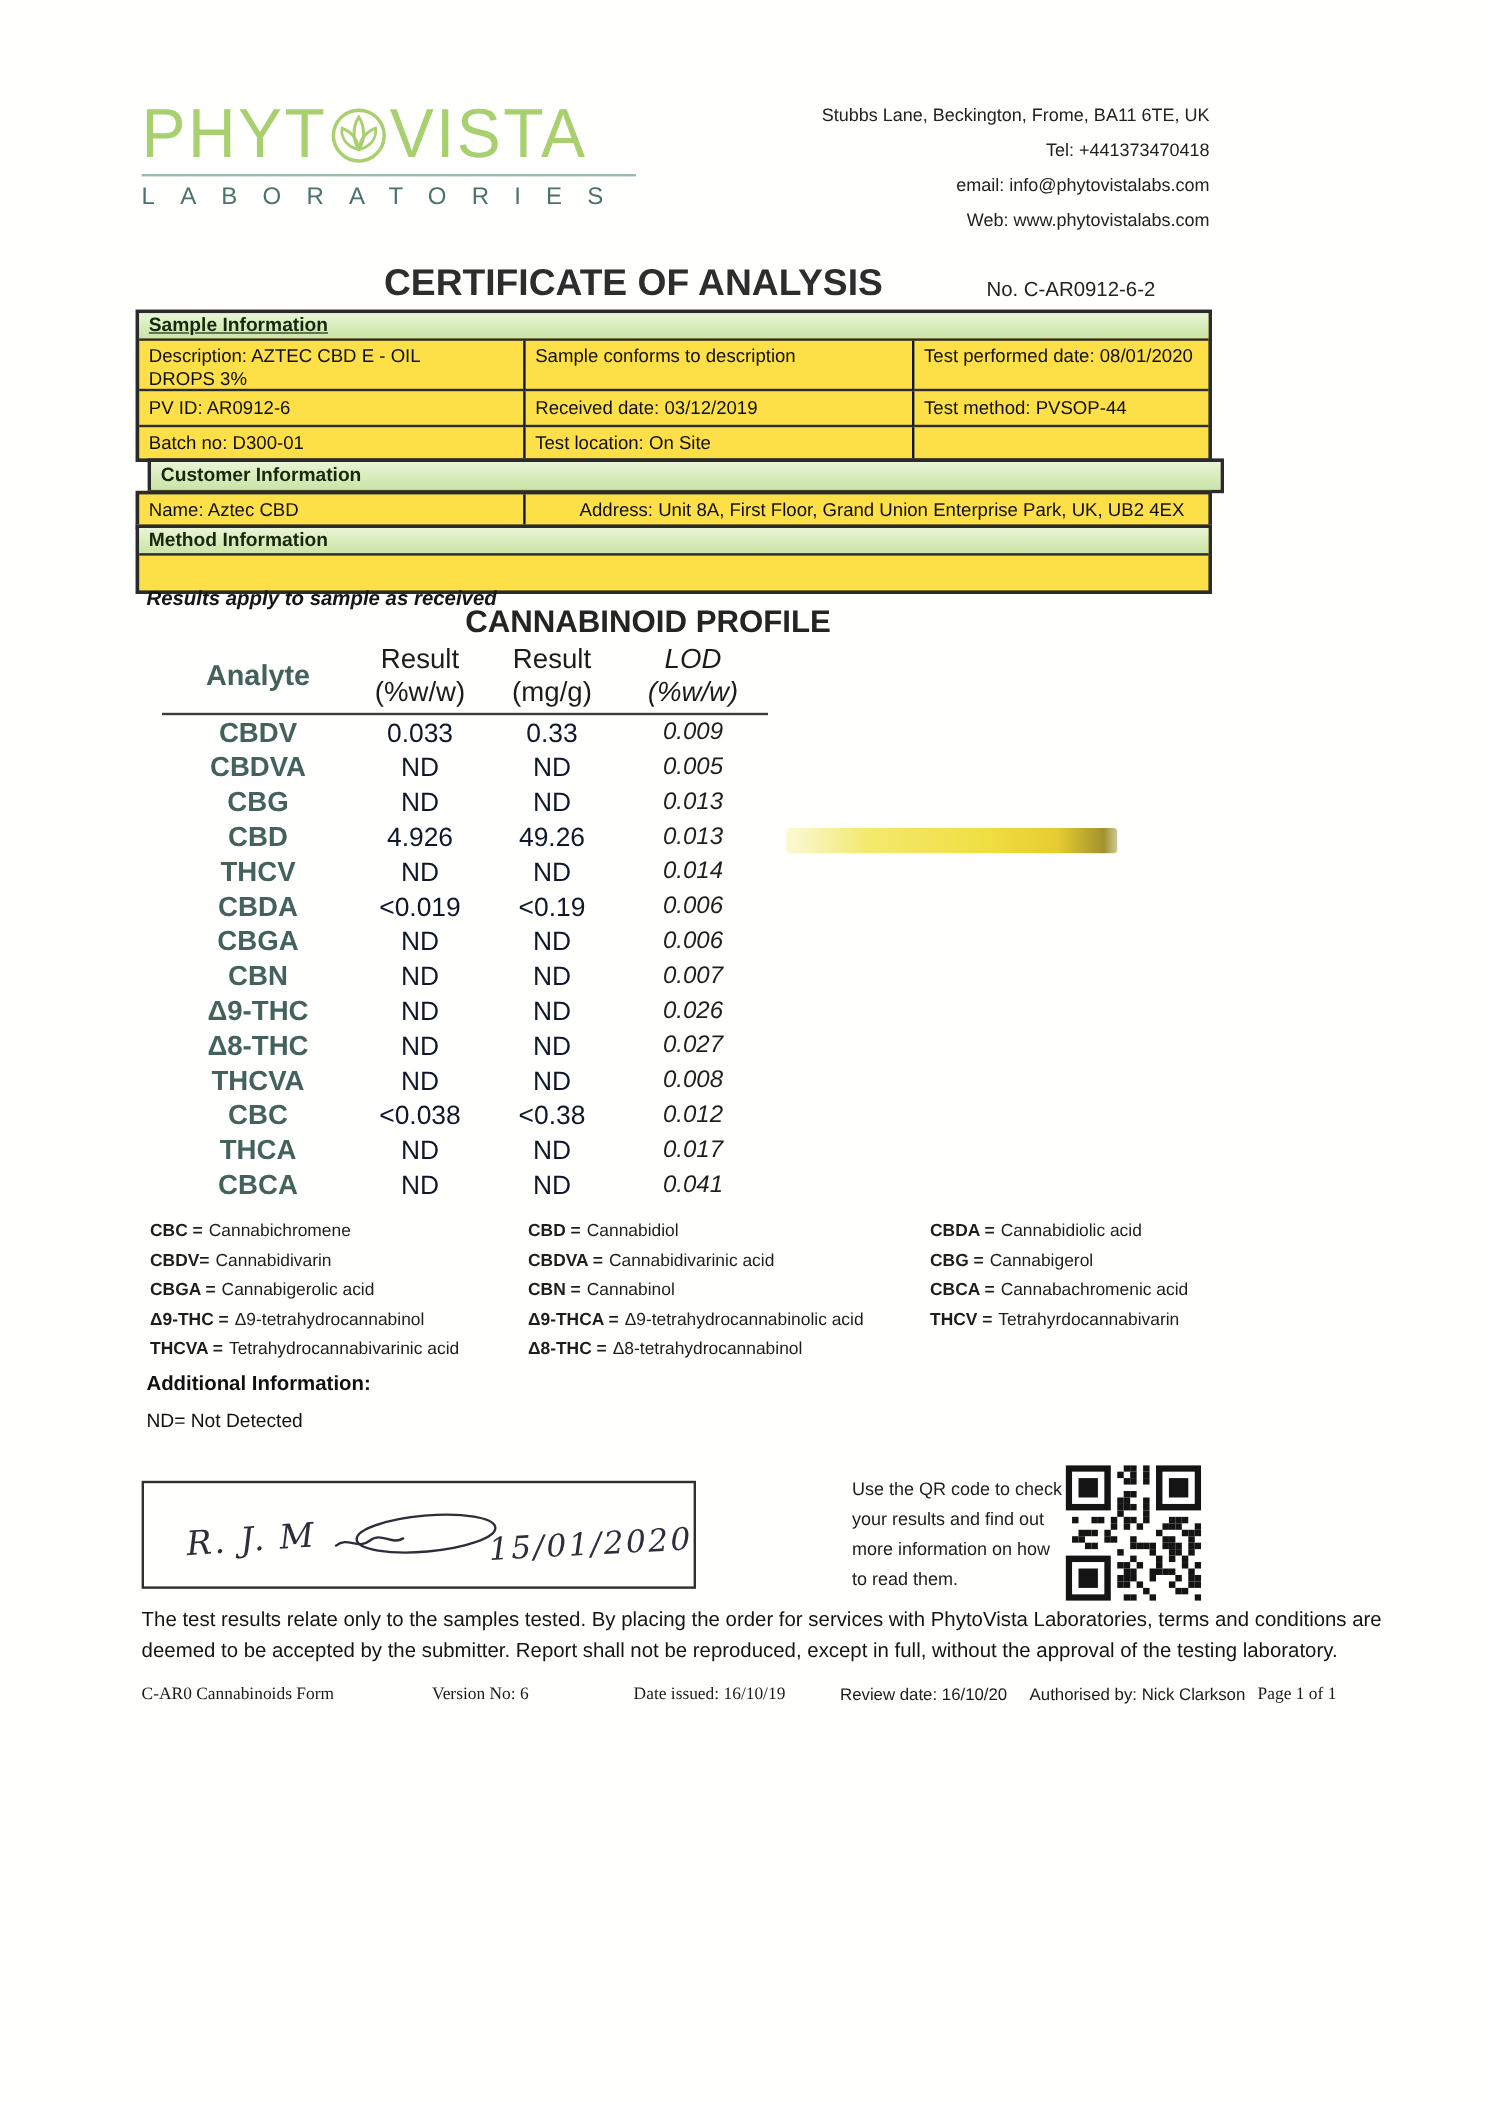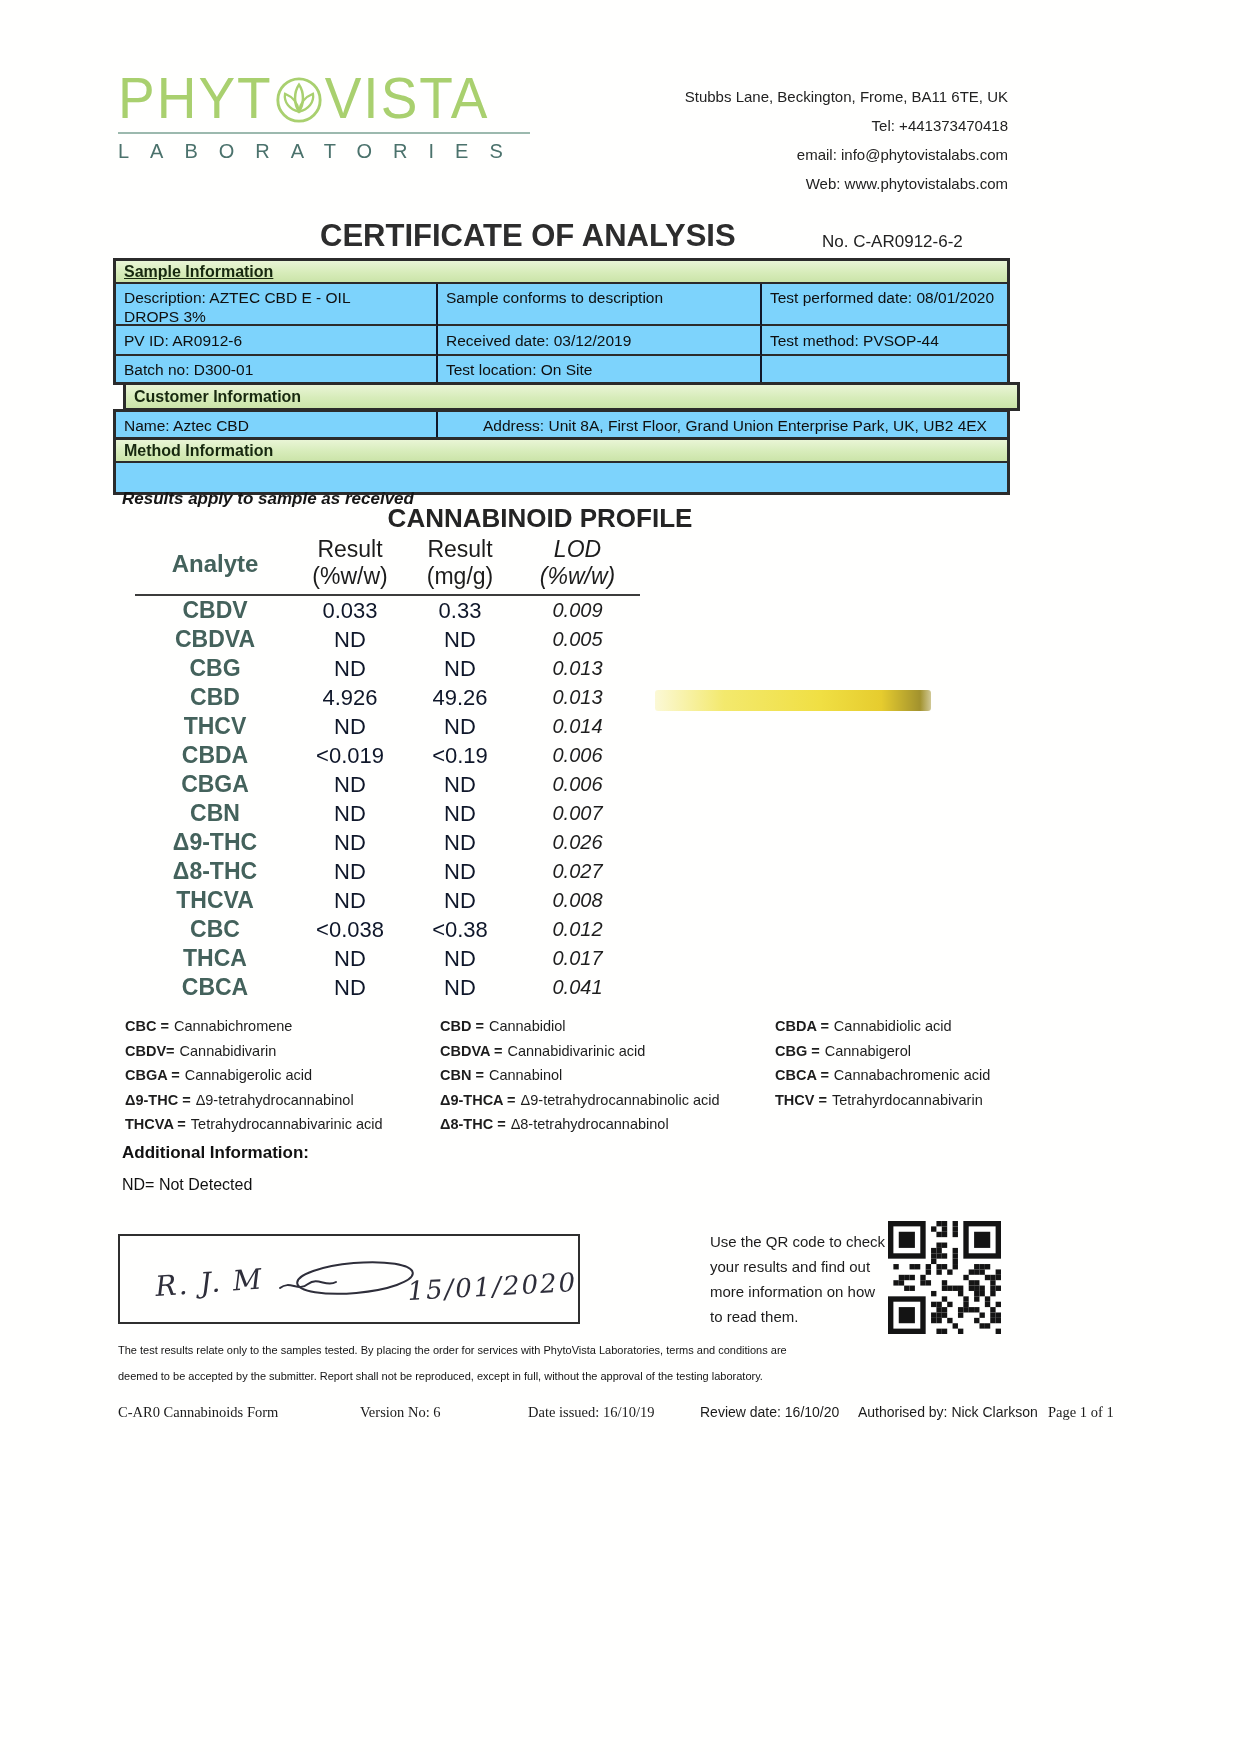--- a/index.html
+++ b/index.html
@@ -1,37 +1,37 @@
 <!DOCTYPE html>
 <html><head>
 <meta charset="utf-8">
 <style>
   html,body{margin:0;padding:0;background:#e8e8e8;}
   .page{position:relative;width:1240px;height:1752px;background:#fffffe;margin:0 auto;
         font-family:"Liberation Sans",sans-serif;color:#1a1a1a;overflow:hidden;}
   .abs{position:absolute;}
 
   
-  .logo{left:118px;top:71px;width:416px;}
+  .logo{left:118px;top:84px;width:416px;}
   .logo-word{display:flex;align-items:center;font-size:55px;letter-spacing:2px;
              color:#a9d06f;font-weight:400;line-height:1;}
   .logo-word span{transform:scaleY(1.05);}
   .logo-rule{margin-top:6px;height:2px;background:#9cb9ae;width:412px;}
   .logo-sub{margin-top:6px;font-size:20px;letter-spacing:21px;color:#4b726c;white-space:nowrap;}
 
   
   .contact{right:232px;top:82px;width:420px;text-align:right;font-size:15px;line-height:29px;color:#222;}
 
   
   .coa-title{left:320px;top:218px;width:460px;text-align:left;font-size:31px;font-weight:bold;
              color:#2d2d2d;letter-spacing:0px;}
   .coa-no{left:822px;top:232px;font-size:17px;color:#222;}
 
   
-  .tbl{box-sizing:border-box;border:3px solid #2b2b2b;background:#7dd3fc;}
+  .tbl{box-sizing:border-box;border:3px solid #2b2b2b;background:#fde047;}
   .bar{box-sizing:border-box;height:23px;display:flex;align-items:center;padding-left:8px;
        background:linear-gradient(180deg,#e9f5d6 0%,#d7ecba 55%,#cbe4a9 100%);
        font-weight:bold;font-size:16px;color:#17280f;}
   .bar.bordered{border-bottom:2px solid #2b2b2b;}
   .u{text-decoration:underline;}
   .igrid{display:grid;grid-template-columns:322px 324px 245px;}
   .ic{box-sizing:border-box;padding:4px 8px;font-size:15.5px;color:#0f0f0f;line-height:19px;}
   .br{border-right:2px solid #0f172a;}
   .bb{border-bottom:2px solid #2b2b2b;}
   .r1{height:42px;}
@@ -74,21 +74,21 @@
 
   
   .sigbox{left:118px;top:1234px;width:462px;height:90px;border:2px solid #2f2f2f;box-sizing:border-box;}
   .sigbox svg{width:100%;height:100%;}
 
   
   .qrcap{left:710px;top:1229px;width:180px;font-size:15px;line-height:25px;color:#1c1c1c;}
   .qr{left:888px;top:1221px;width:113px;height:113px;}
 
   
-  .disc{left:118px;top:1337px;font-size:11px;line-height:26px;color:#141414;white-space:nowrap;}
+  .disc{left:118px;top:1337px;font-size:17px;line-height:26px;color:#141414;white-space:nowrap;}
   .foot{top:1404px;font-size:14px;color:#1b1b1b;white-space:nowrap;}
   .serif{font-family:"Liberation Serif",serif;font-size:14.5px;}
   .fx1{left:118px;} .fx2{left:360px;} .fx3{left:528px;} .fx4{left:700px;} .fx5{left:858px;} .fx6{left:1048px;}
 </style>
 </head>
 <body>
 
 <div class="page">
 
   <div class="abs logo">

